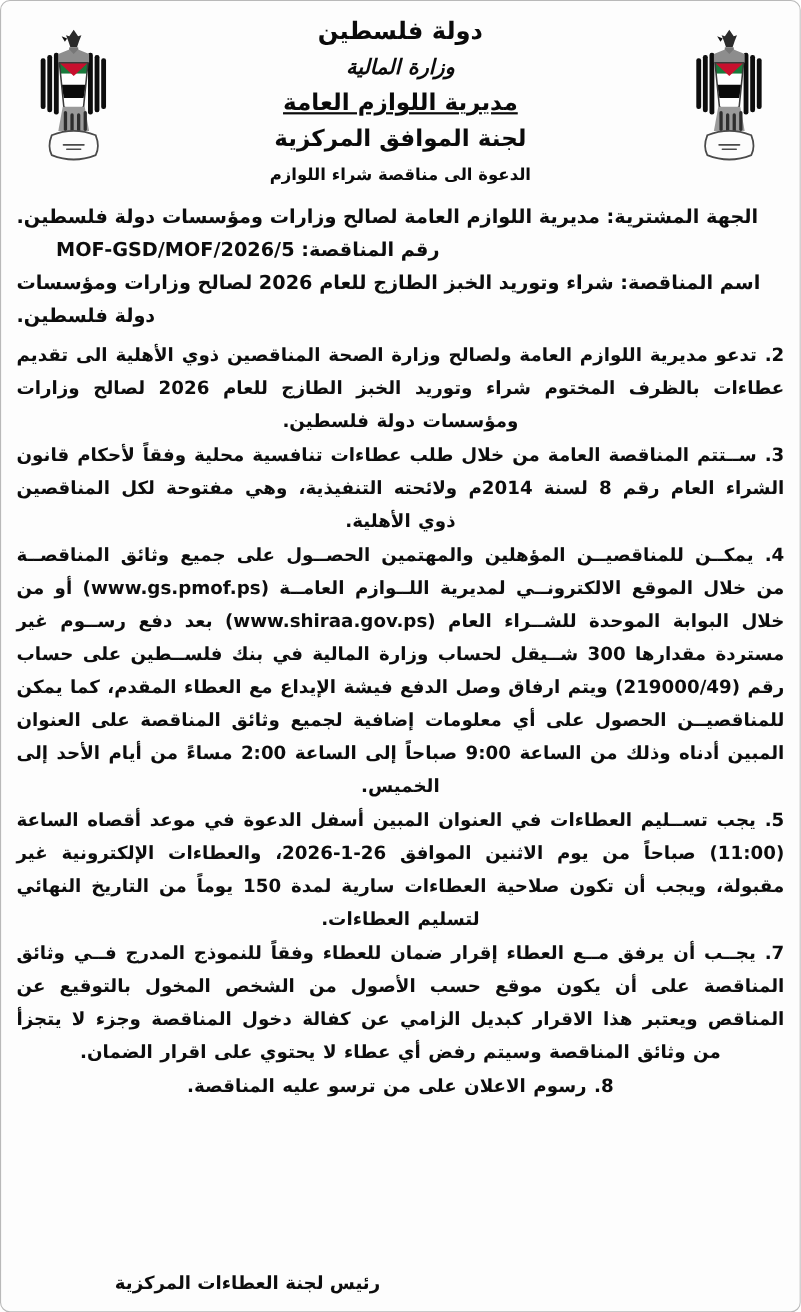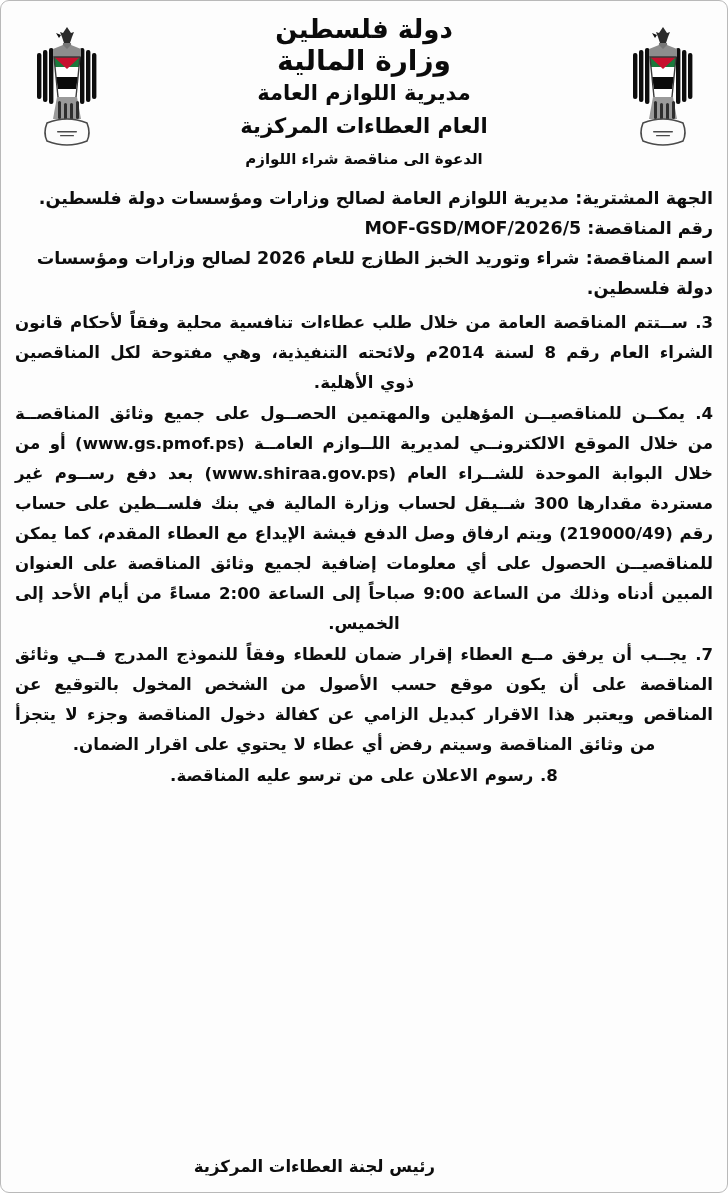--- a/index.html
+++ b/index.html
@@ -42,29 +42,29 @@
     left: 110px;
     right: 110px;
     top: 4px;
     text-align: center;
   }
   .header-titles .tline {
     font-weight: bold;
     color: #0b0b0b;
     letter-spacing: -0.2px;
   }
-  .tline.l1 { font-size: 26px; line-height: 32px; }
-  .tline.l2 { font-size: 28px; line-height: 32px; }
-  .tline.l3 { font-size: 21px; line-height: 33px; }
+  .tline.l1 { font-size: 22px; line-height: 32px; }
+  .tline.l2 { font-size: 19px; line-height: 32px; font-style: italic; }
+  .tline.l3 { font-size: 21px; line-height: 33px; text-decoration: underline; }
   .tline.l4 { font-size: 21px; line-height: 33px; }
   .tline.l5 { font-size: 15px; line-height: 33px; }
 
   
   .meta {
-    text-align: right;
+    text-align: left;
     margin-top: 2px;
   }
   .meta .mline {
     font-size: 17.5px;
     font-weight: bold;
     line-height: 30px;
     color: #0d0d0d;
   }
   .meta .mline.num {
     direction: rtl;
@@ -85,29 +85,30 @@
     word-spacing: 1px;
   }
   .clause.short {
     text-align: center;
     text-align-last: center;
   }
   .ltr {
     direction: ltr;
     unicode-bidi: embed;
     display: inline-block;
+    margin-left: 36px;
   }
 
   
   .signature {
     position: absolute;
     left: 14px;
     bottom: 16px;
     width: 420px;
-    text-align: right;
+    text-align: center;
     font-size: 16.5px;
     font-weight: bold;
     color: #0d0d0d;
   }
 </style>
 </head>
 <body>
 
 <div class="page">
 
@@ -199,37 +200,39 @@
             <rect x="27" y="112" width="14" height="1.3" rx="0.6"></rect>
           </g>
         </g>
       </svg>
     </div>
 
     <div class="header-titles">
       <div class="tline l1">دولة فلسطين</div>
       <div class="tline l2">وزارة المالية</div>
       <div class="tline l3">مديرية اللوازم العامة</div>
-      <div class="tline l4">العام العطاءات المركزية</div>
+      <div class="tline l4">لجنة الموافق المركزية</div>
       <div class="tline l5">الدعوة الى مناقصة شراء اللوازم</div>
     </div>
   </div>
 
   <div class="meta">
     <div class="mline">الجهة المشترية: مديرية اللوازم العامة لصالح وزارات ومؤسسات دولة فلسطين.</div>
     <div class="mline num">
       <span>رقم المناقصة:</span>
       <span class="ltr">MOF-GSD/MOF/2026/5</span>
     </div>
     <div class="mline">اسم المناقصة: شراء وتوريد الخبز الطازج للعام 2026 لصالح وزارات ومؤسسات دولة فلسطين.</div>
   </div>
 
   <div class="clauses">
+    <p class="clause">2. تدعو مديرية اللوازم العامة ولصالح وزارة الصحة المناقصين ذوي الأهلية الى تقديم عطاءات بالظرف المختوم شراء وتوريد الخبز الطازج للعام 2026 لصالح وزارات ومؤسسات دولة فلسطين.</p>
     <p class="clause">3. ســتتم المناقصة العامة من خلال طلب عطاءات تنافسية محلية وفقاً لأحكام قانون الشراء العام رقم 8 لسنة 2014م ولائحته التنفيذية، وهي مفتوحة لكل المناقصين ذوي الأهلية.</p>
     <p class="clause">4. يمكــن للمناقصيــن المؤهلين والمهتمين الحصــول على جميع وثائق المناقصــة من خلال الموقع الالكترونــي لمديرية اللــوازم العامــة (www.gs.pmof.ps) أو من خلال البوابة الموحدة للشــراء العام (www.shiraa.gov.ps) بعد دفع رســوم غير مستردة مقدارها 300 شــيقل لحساب وزارة المالية في بنك فلســطين على حساب رقم (219000/49) ويتم ارفاق وصل الدفع فيشة الإيداع مع العطاء المقدم، كما يمكن للمناقصيــن الحصول على أي معلومات إضافية لجميع وثائق المناقصة على العنوان المبين أدناه وذلك من الساعة 9:00 صباحاً إلى الساعة 2:00 مساءً من أيام الأحد إلى الخميس.</p>
+    <p class="clause">5. يجب تســليم العطاءات في العنوان المبين أسفل الدعوة في موعد أقصاه الساعة (11:00) صباحاً من يوم الاثنين الموافق 26-1-2026، والعطاءات الإلكترونية غير مقبولة، ويجب أن تكون صلاحية العطاءات سارية لمدة 150 يوماً من التاريخ النهائي لتسليم العطاءات.</p>
     <p class="clause">7. يجــب أن يرفق مــع العطاء إقرار ضمان للعطاء وفقاً للنموذج المدرج فــي وثائق المناقصة على أن يكون موقع حسب الأصول من الشخص المخول بالتوقيع عن المناقص ويعتبر هذا الاقرار كبديل الزامي عن كفالة دخول المناقصة وجزء لا يتجزأ من وثائق المناقصة وسيتم رفض أي عطاء لا يحتوي على اقرار الضمان.</p>
     <p class="clause short">8. رسوم الاعلان على من ترسو عليه المناقصة.</p>
 
   </div>
 
   <div class="signature">رئيس لجنة العطاءات المركزية</div>
 
 </div>
 
 </body></html>

